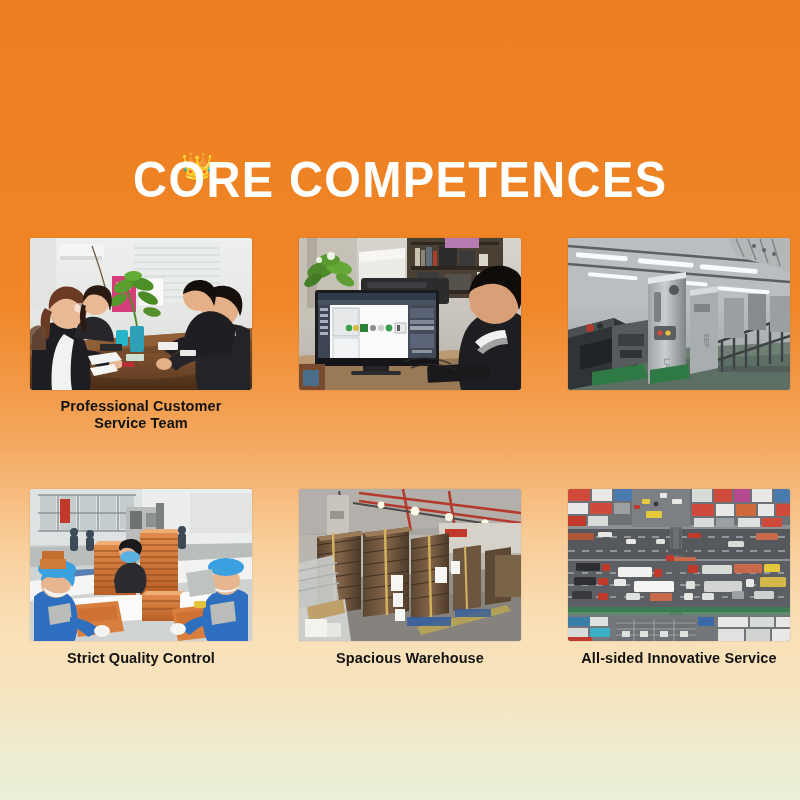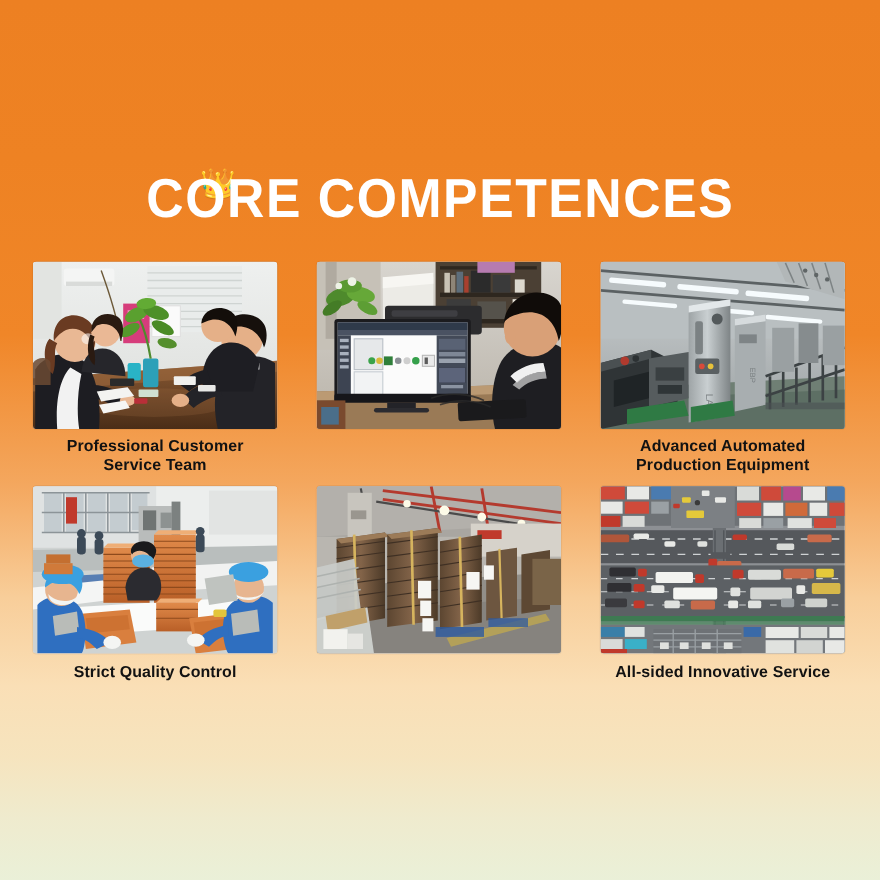--- a/index.html
+++ b/index.html
@@ -49,20 +49,21 @@
   }
 
   
   .grid {
     position:absolute; left:30px; top:238px;
     width:738px;
     display:grid;
     grid-template-columns:222px 222px 222px;
     column-gap:36px;
     row-gap:0px;
+    gap:47px;
   }
   .card { width:222px; }
   .card.row2 { margin-top:10px; }
 
   .thumb {
     width:222px; height:152px;
     border-radius:3px;
     overflow:hidden;
     position:relative;
     background:#cfcfcf;
@@ -408,22 +409,20 @@
             <path d="M202 86 L202 126"></path>
               <path d="M214 82 L214 124"></path>
           </g>
           <rect x="150" y="128" width="72" height="6" fill="#4b5254" opacity=".6"></rect>
 
           <rect x="156" y="60" width="20" height="40" fill="#9aa0a2"></rect>
           <rect x="180" y="56" width="18" height="36" fill="#868c8e"></rect>
           <rect x="202" y="58" width="20" height="36" fill="#9aa0a2"></rect>
         </svg>
       </div>
-      <div class="caption">Advanced Automated
-Production Equipment</div>
     </div>
 
     <div class="card row2">
       <div class="thumb">
         <svg viewBox="0 0 222 152" preserveAspectRatio="none" aria-hidden="true">
           <defs>
             <linearGradient id="q-box" x1="0" y1="0" x2="0" y2="1">
               <stop offset="0" stop-color="#e08a4a"></stop>
                 <stop offset="1" stop-color="#b95f27"></stop>
             </linearGradient>
@@ -671,20 +670,21 @@
             <rect x="136" y="78" width="12" height="16"></rect>
             <rect x="152" y="72" width="9" height="13"></rect>
           </g>
 
           <rect x="108" y="128" width="44" height="9" fill="#2c5aa0" opacity=".8"></rect>
           <rect x="156" y="120" width="36" height="8" fill="#2c5aa0" opacity=".75"></rect>
 
           <rect x="196" y="66" width="26" height="42" fill="#7a6448"></rect>
         </svg>
       </div>
+      <div class="caption">Spacious Warehouse</div>
     </div>
 
     <div class="card row2">
       <div class="thumb">
         <svg viewBox="0 0 222 152" preserveAspectRatio="none" aria-hidden="true">
           <rect width="222" height="152" fill="#8d9094"></rect>
 
           <rect x="0" y="0" width="222" height="36" fill="#6e7276"></rect>
           <g>
             <rect x="0" y="0" width="22" height="12" fill="#cf4a3a"></rect>

